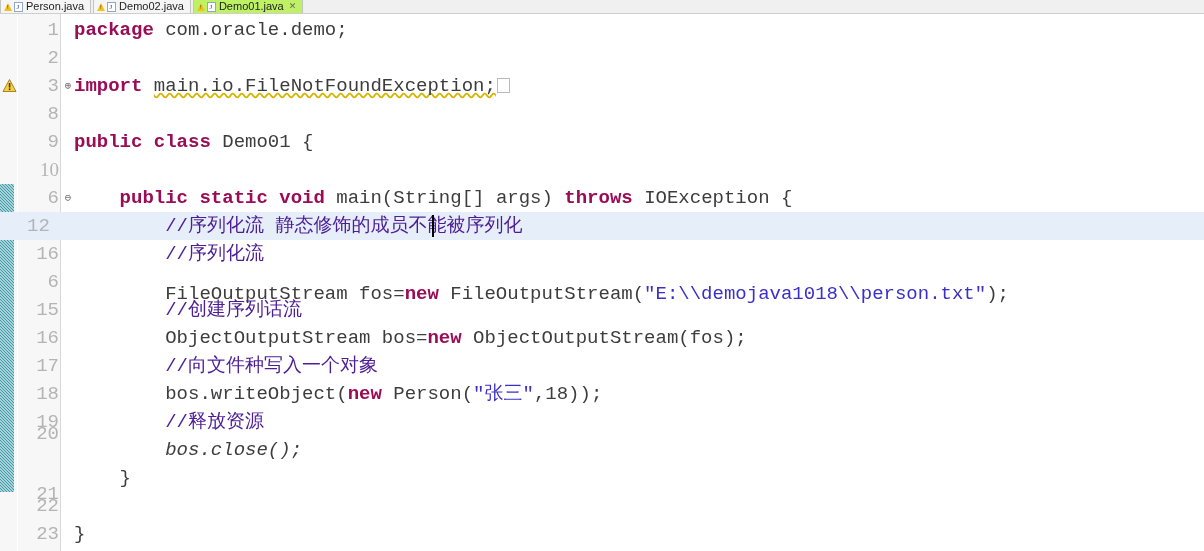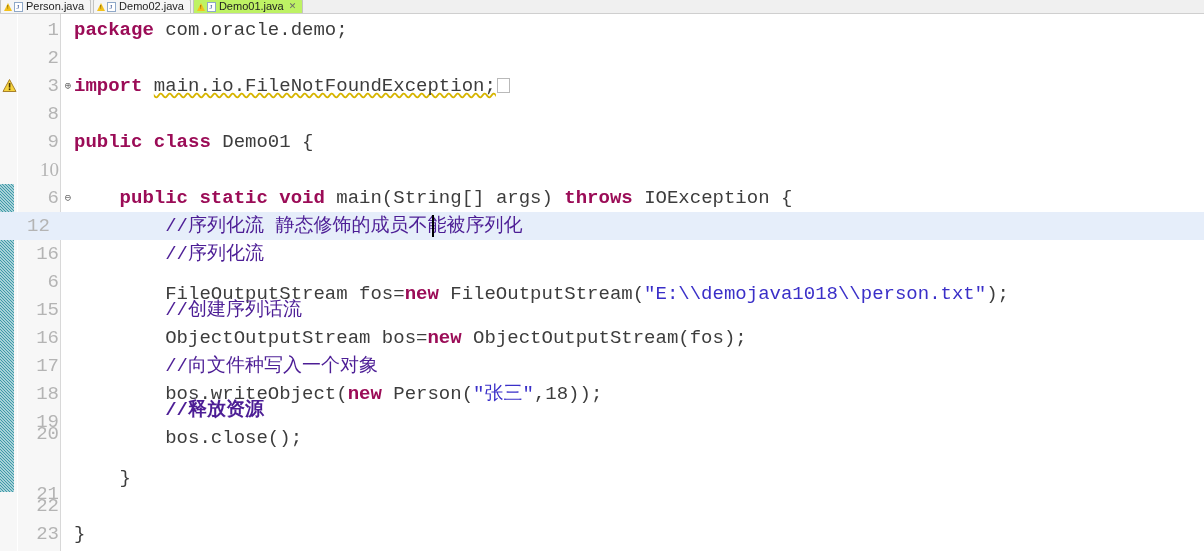--- a/index.html
+++ b/index.html
@@ -275,24 +275,24 @@
       <div class="lineno" style="top: 310px;">16</div>
       <div class="code" style="top: 310px;"><span class="plain">        ObjectOutputStream bos=</span><span class="kw">new </span><span class="plain">ObjectOutputStream(fos);</span></div>
       <div class="row" style="top: 338px;"></div>
       <div class="lineno" style="top: 338px;">17</div>
       <div class="code" style="top: 338px;"><span class="cmt">        //向文件种写入一个对象</span></div>
       <div class="row" style="top: 366px;"></div>
       <div class="lineno" style="top: 366px;">18</div>
       <div class="code" style="top: 366px;"><span class="plain">        bos.writeObject(</span><span class="kw">new </span><span class="plain">Person(</span><span class="str">"张三"</span><span class="plain">,18));</span></div>
       <div class="row" style="top: 394px;"></div>
       <div class="lineno" style="top: 394px;">19</div>
-      <div class="code" style="top: 382px; font-weight: bold;"><span class="cmt">        //释放资源</span></div>
+      <div class="code" style="top: 394px;"><span class="cmt">        //释放资源</span></div>
       <div class="row" style="top: 422px;"></div>
       <div class="lineno" style="top: 406px;">20</div>
-      <div class="code" style="top: 410px;"><span class="plain">        bos.close();</span></div>
+      <div class="code" style="top: 422px; font-style: italic;"><span class="plain">        bos.close();</span></div>
       <div class="row" style="top: 450px;"></div>
       <div class="lineno" style="top: 466px;">21</div>
       <div class="code" style="top: 450px;"><span class="plain">    }</span></div>
       <div class="row" style="top: 478px;"></div>
       <div class="lineno" style="top: 478px;">22</div>
       <div class="row" style="top: 506px;"></div>
       <div class="lineno" style="top: 506px;">23</div>
       <div class="code" style="top: 506px;"><span class="plain">}</span></div>
     </div>
 </div>

